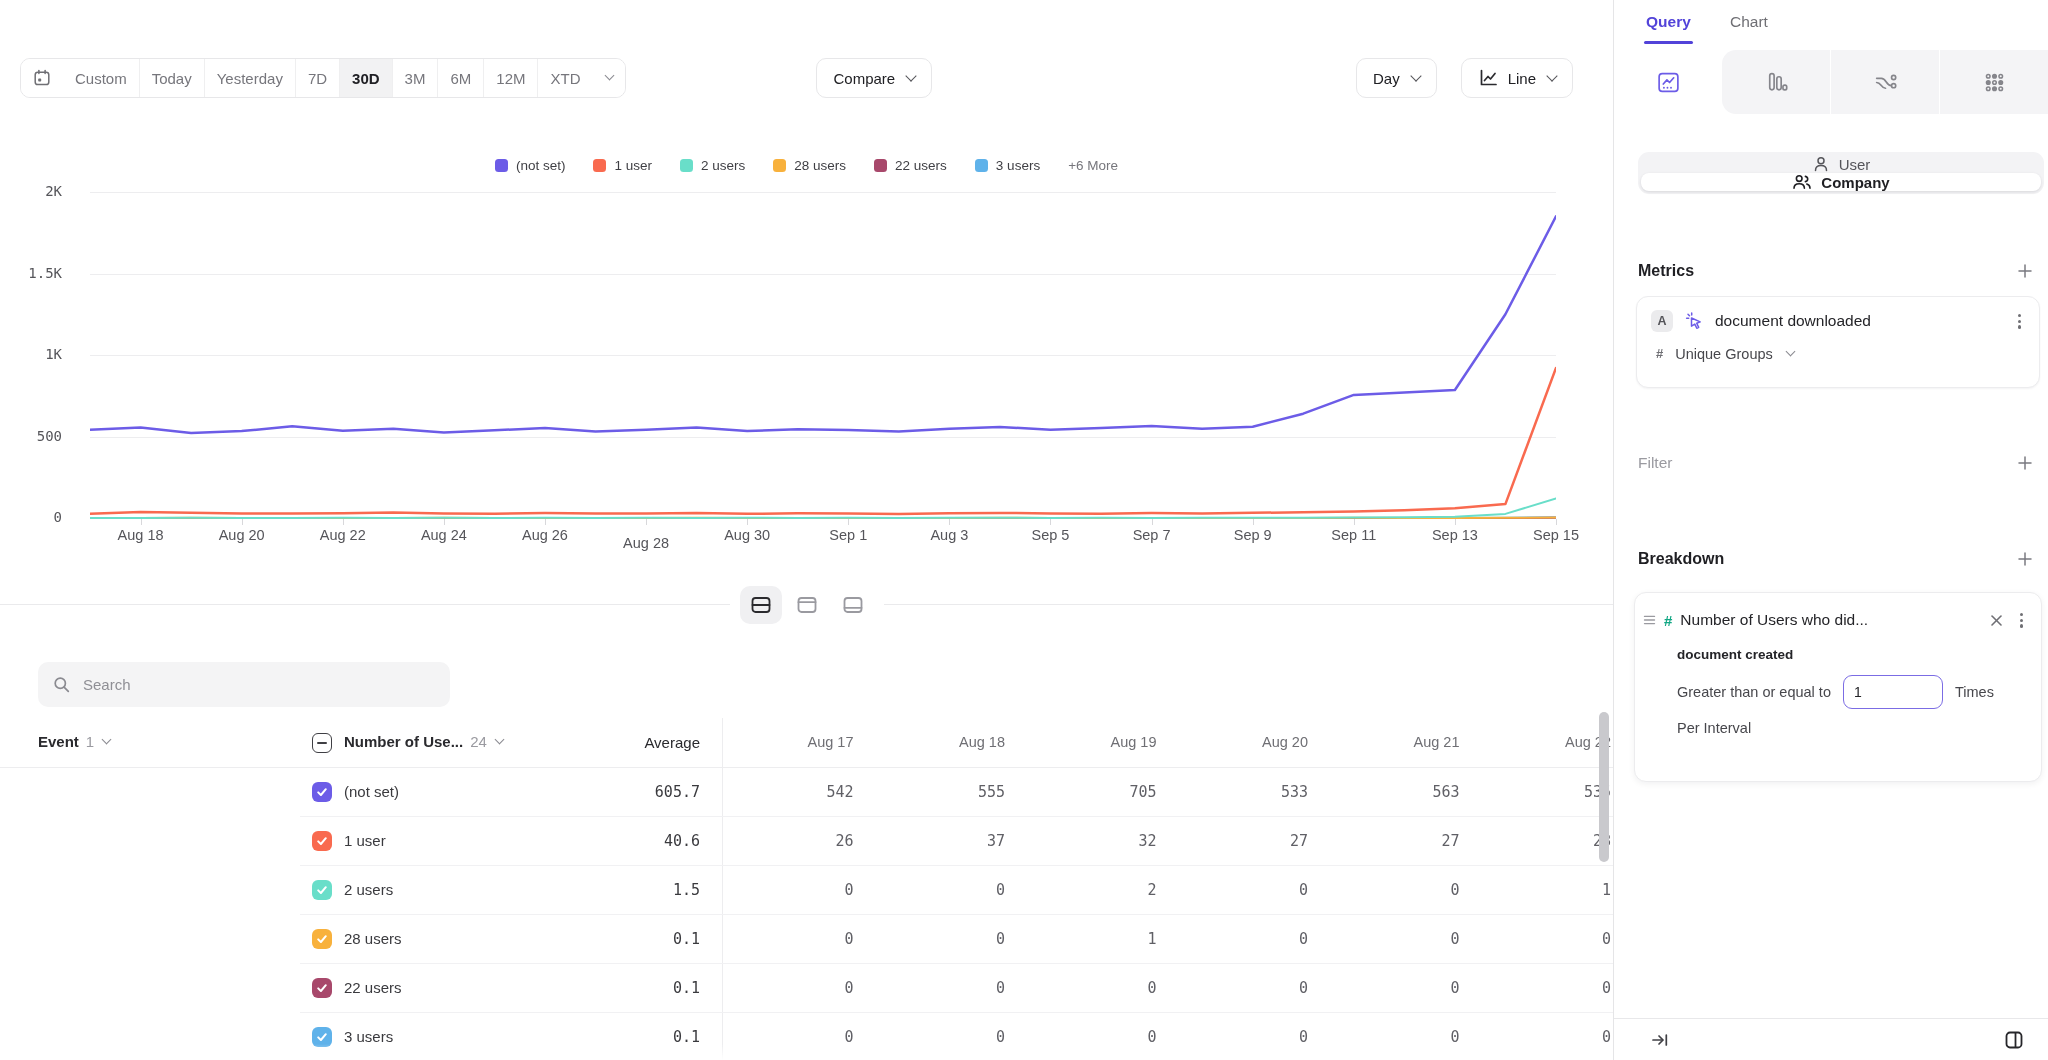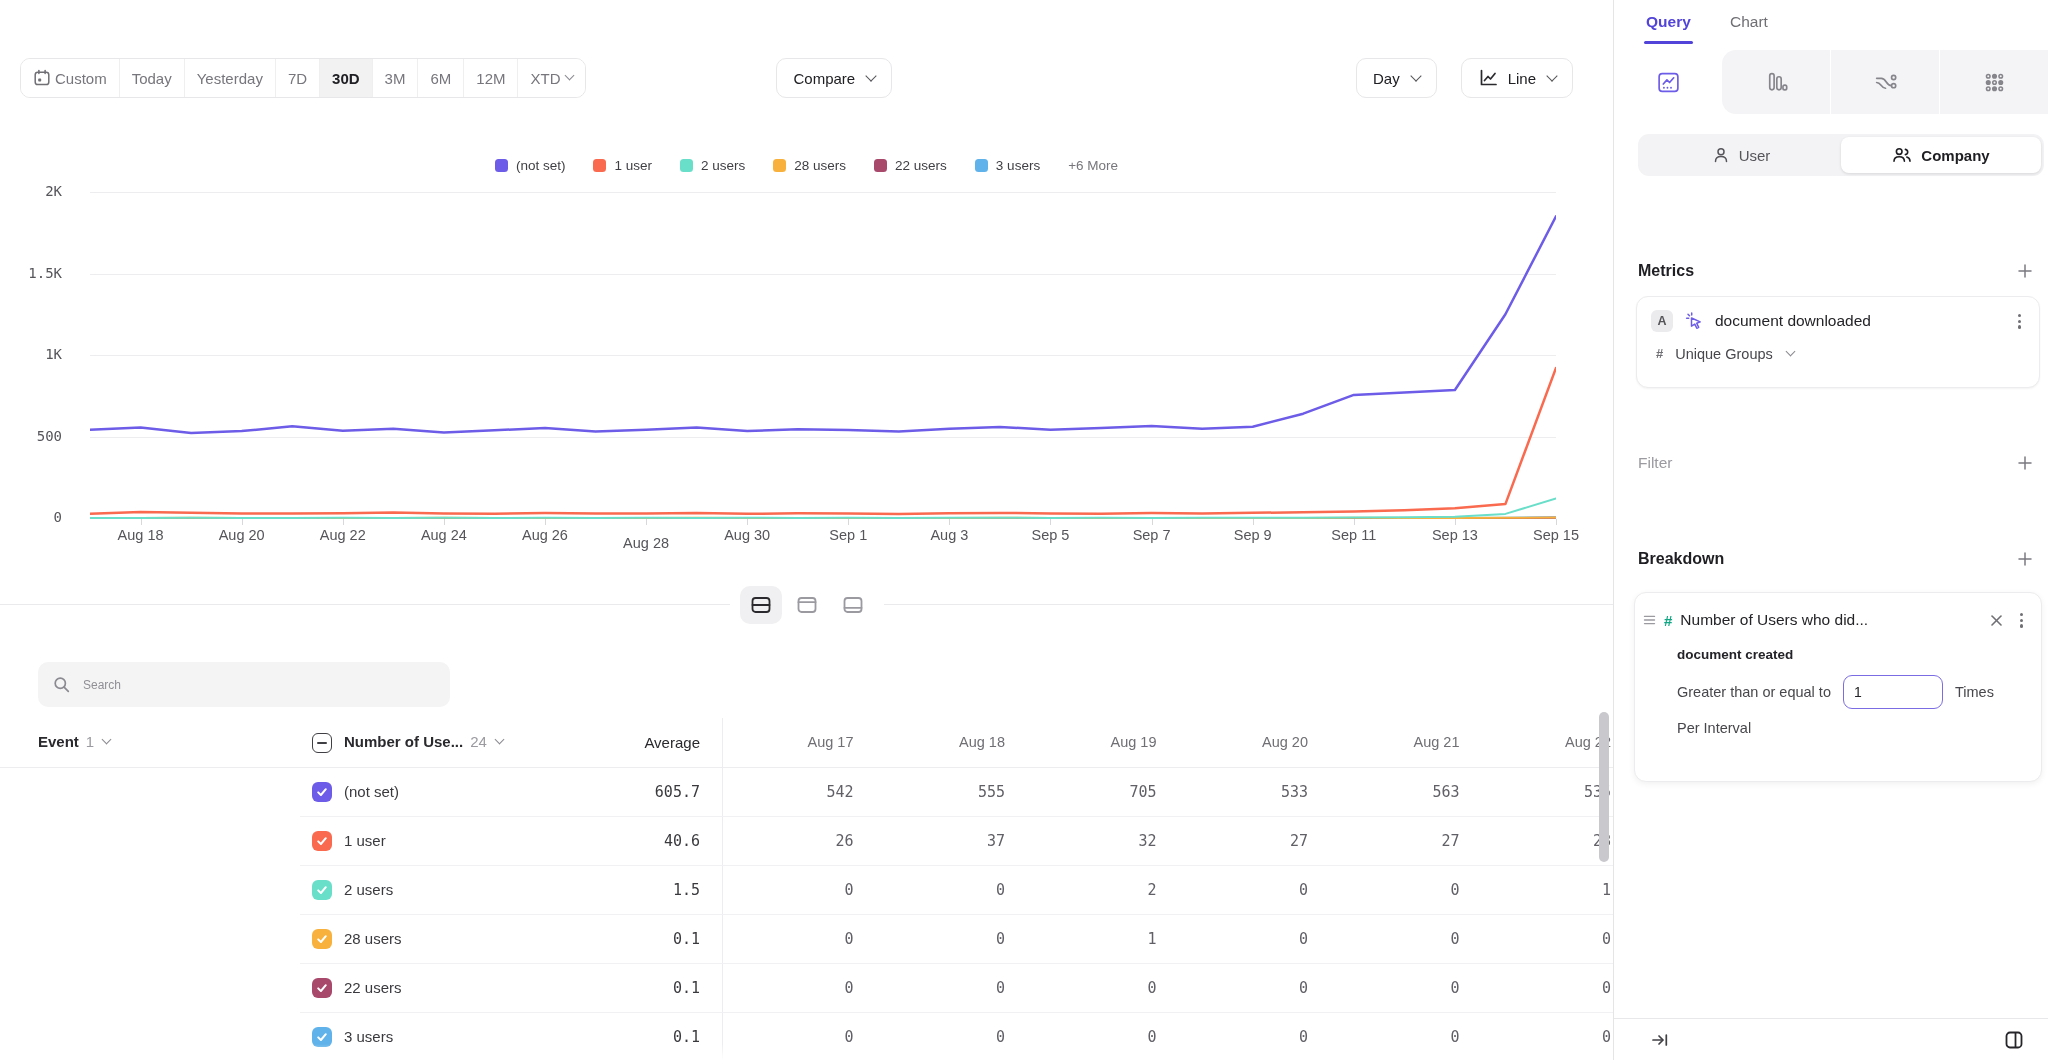--- a/index.html
+++ b/index.html
@@ -4,21 +4,21 @@
 <style>
   html,body{margin:0;padding:0;}
   body{width:2048px;height:1060px;background:#fff;font-family:"Liberation Sans",sans-serif;color:#26262a;overflow:hidden;position:relative;}
   button{font-family:inherit;}
 
   
   .main{position:absolute;left:0;top:0;width:1613px;height:1060px;overflow:hidden;background:#fff;}
 
   .toolbar{position:absolute;left:20px;top:58px;right:40px;height:40px;display:flex;align-items:center;}
   .range-group{display:flex;height:40px;border:1px solid #e7e7e9;border-radius:10px;overflow:hidden;background:#fff;box-sizing:border-box;flex:none;}
-  .range-btn{display:flex;align-items:center;gap:4px;padding:0 12px;font-size:15px;color:#76767c;background:#fff;border:none;border-right:1px solid #efeff0;cursor:pointer;white-space:nowrap;}
+  .range-btn{display:flex;align-items:center;gap:24px;padding:0 12px;font-size:15px;color:#76767c;background:#fff;border:none;border-right:1px solid #efeff0;cursor:pointer;white-space:nowrap;}
   .range-btn:last-child{border-right:none;}
   .range-btn.selected{background:#f2f2f3;color:#202024;font-weight:700;}
   .btn{display:flex;align-items:center;gap:10px;height:40px;padding:0 16px;border:1px solid #e7e7e9;border-radius:10px;background:#fff;font-size:15px;font-weight:500;color:#202024;cursor:pointer;box-sizing:border-box;}
   .compare{margin-left:190px;}
   .toolbar-right{margin-left:auto;display:flex;gap:24px;}
   .chev{display:inline-block;width:7px;height:7px;border-right:1.7px solid #55555a;border-bottom:1.7px solid #55555a;transform:rotate(45deg);margin:-3px 0 2px 2px;}
   .chev.sm{width:6px;height:6px;border-color:#8a8a90;}
 
   .legend{position:absolute;top:158px;left:0;width:100%;display:flex;justify-content:center;align-items:center;gap:28px;font-size:13.5px;color:#3f3f44;}
   .leg-item{display:flex;align-items:center;gap:8px;cursor:pointer;}
@@ -33,21 +33,21 @@
   svg.chart{position:absolute;left:90px;top:185px;}
 
   .section-divider{position:absolute;top:604px;left:0;width:100%;height:1px;background:#eaeaec;}
   .layout-toggle{position:absolute;top:583px;left:50%;transform:translateX(-50%);display:flex;gap:4px;background:#fff;padding:3px 10px;border-radius:12px;}
   .lt-btn{width:42px;height:38px;border:none;background:#fff;border-radius:10px;display:flex;align-items:center;justify-content:center;cursor:pointer;color:#9a9aa0;}
   .lt-btn.selected{background:#f0f0f2;color:#2a2a2e;}
 
   
   .table-section{position:absolute;top:605px;left:0;width:1613px;height:455px;overflow:hidden;}
   .search-box{position:absolute;top:57px;left:38px;width:412px;height:45px;background:#f4f4f5;border-radius:10px;display:flex;align-items:center;padding:0 15px;box-sizing:border-box;gap:11px;}
-  .search-box input{border:none;background:transparent;outline:none;font-size:12px;color:#701a75;width:100%;}
+  .search-box input{border:none;background:transparent;outline:none;font-size:15px;color:#701a75;width:100%;}
   ::placeholder{color:#8f8f95;}
   .thead{position:absolute;top:113px;left:0;width:100%;height:50px;border-bottom:1px solid #ededef;box-sizing:border-box;}
   .col-head{position:absolute;top:15px;display:flex;gap:7px;align-items:center;font-size:15px;font-weight:600;color:#2a2a2e;cursor:pointer;}
   .count{color:#9a9aa0;font-weight:400;}
   .indet{position:absolute;left:312px;top:15px;width:20px;height:20px;border:1.6px solid #3f3f44;border-radius:6px;box-sizing:border-box;display:flex;align-items:center;justify-content:center;background:#fff;cursor:pointer;}
   .indet i{display:block;width:10px;height:2px;background:#3f3f44;border-radius:1px;}
   .avg-head{position:absolute;left:540px;width:160px;top:16px;text-align:right;font-size:15px;font-weight:500;color:#2a2a2e;}
   .vrule{position:absolute;left:722px;top:113px;bottom:0;width:1px;background:#ededef;}
   .date-grid{position:absolute;left:722px;display:grid;grid-template-columns:repeat(6,151.5px);}
   .dh{text-align:right;padding-right:20px;font-size:14.5px;color:#6f6f74;}
@@ -66,21 +66,21 @@
   
   .panel{position:absolute;left:1613px;top:0;width:435px;height:1060px;border-left:1px solid #e5e5e7;box-sizing:border-box;background:#fff;}
   .tab{position:absolute;top:13px;font-size:15.5px;color:#6f6f74;cursor:pointer;}
   .tab.active{color:#5243d9;font-weight:700;}
   .tab.active::after{content:"";position:absolute;left:-2px;right:-2px;bottom:-13px;height:3px;border-radius:2px;background:#5243d9;}
   .chart-type-row{position:absolute;top:50px;left:0;right:0;height:64px;display:flex;}
   .ct-cell{width:108px;display:flex;align-items:center;justify-content:center;cursor:pointer;flex:none;background:#fff;}
   .ct-gray{flex:1;display:flex;background:#f4f4f6;border-radius:14px 0 0 14px;}
   .ct-gray .ct-cell{flex:1;background:transparent;border-left:1px solid #fff;}
   .ct-gray .ct-cell:first-child{border-left:none;}
-  .toggle{position:absolute;top:134px;left:24px;right:4px;height:42px;background:#f3f3f5;border-radius:11px;display:flex;padding:3px;box-sizing:border-box;}
+  .toggle{position:absolute;top:152px;left:24px;right:4px;height:42px;background:#f3f3f5;border-radius:11px;display:flex;padding:3px;box-sizing:border-box;flex-direction:column;}
   .tg-opt{flex:1;display:flex;align-items:center;justify-content:center;gap:9px;font-size:15px;color:#55555a;border-radius:8px;cursor:pointer;}
   .tg-opt.selected{background:#fff;font-weight:700;color:#1f1f23;box-shadow:0 1px 3px rgba(20,20,30,.12);}
   .sec-head{position:absolute;left:24px;right:12px;display:flex;align-items:center;}
   .sec-title{font-size:16px;font-weight:700;color:#1f1f23;}
   .sec-title.muted{color:#9a9aa0;font-weight:500;font-size:15.5px;}
   .plusbtn{margin-left:auto;background:none;border:none;cursor:pointer;padding:2px;display:flex;}
   .metrics-head{top:260px;}
   .filter-head{top:452px;}
   .breakdown-head{top:548px;}
   .metric-card{position:absolute;top:296px;left:22px;right:8px;height:92px;border:1px solid #ececee;border-radius:12px;background:#fff;box-shadow:0 1px 2px rgba(20,20,30,.05);box-sizing:border-box;padding:13px 14px;}

